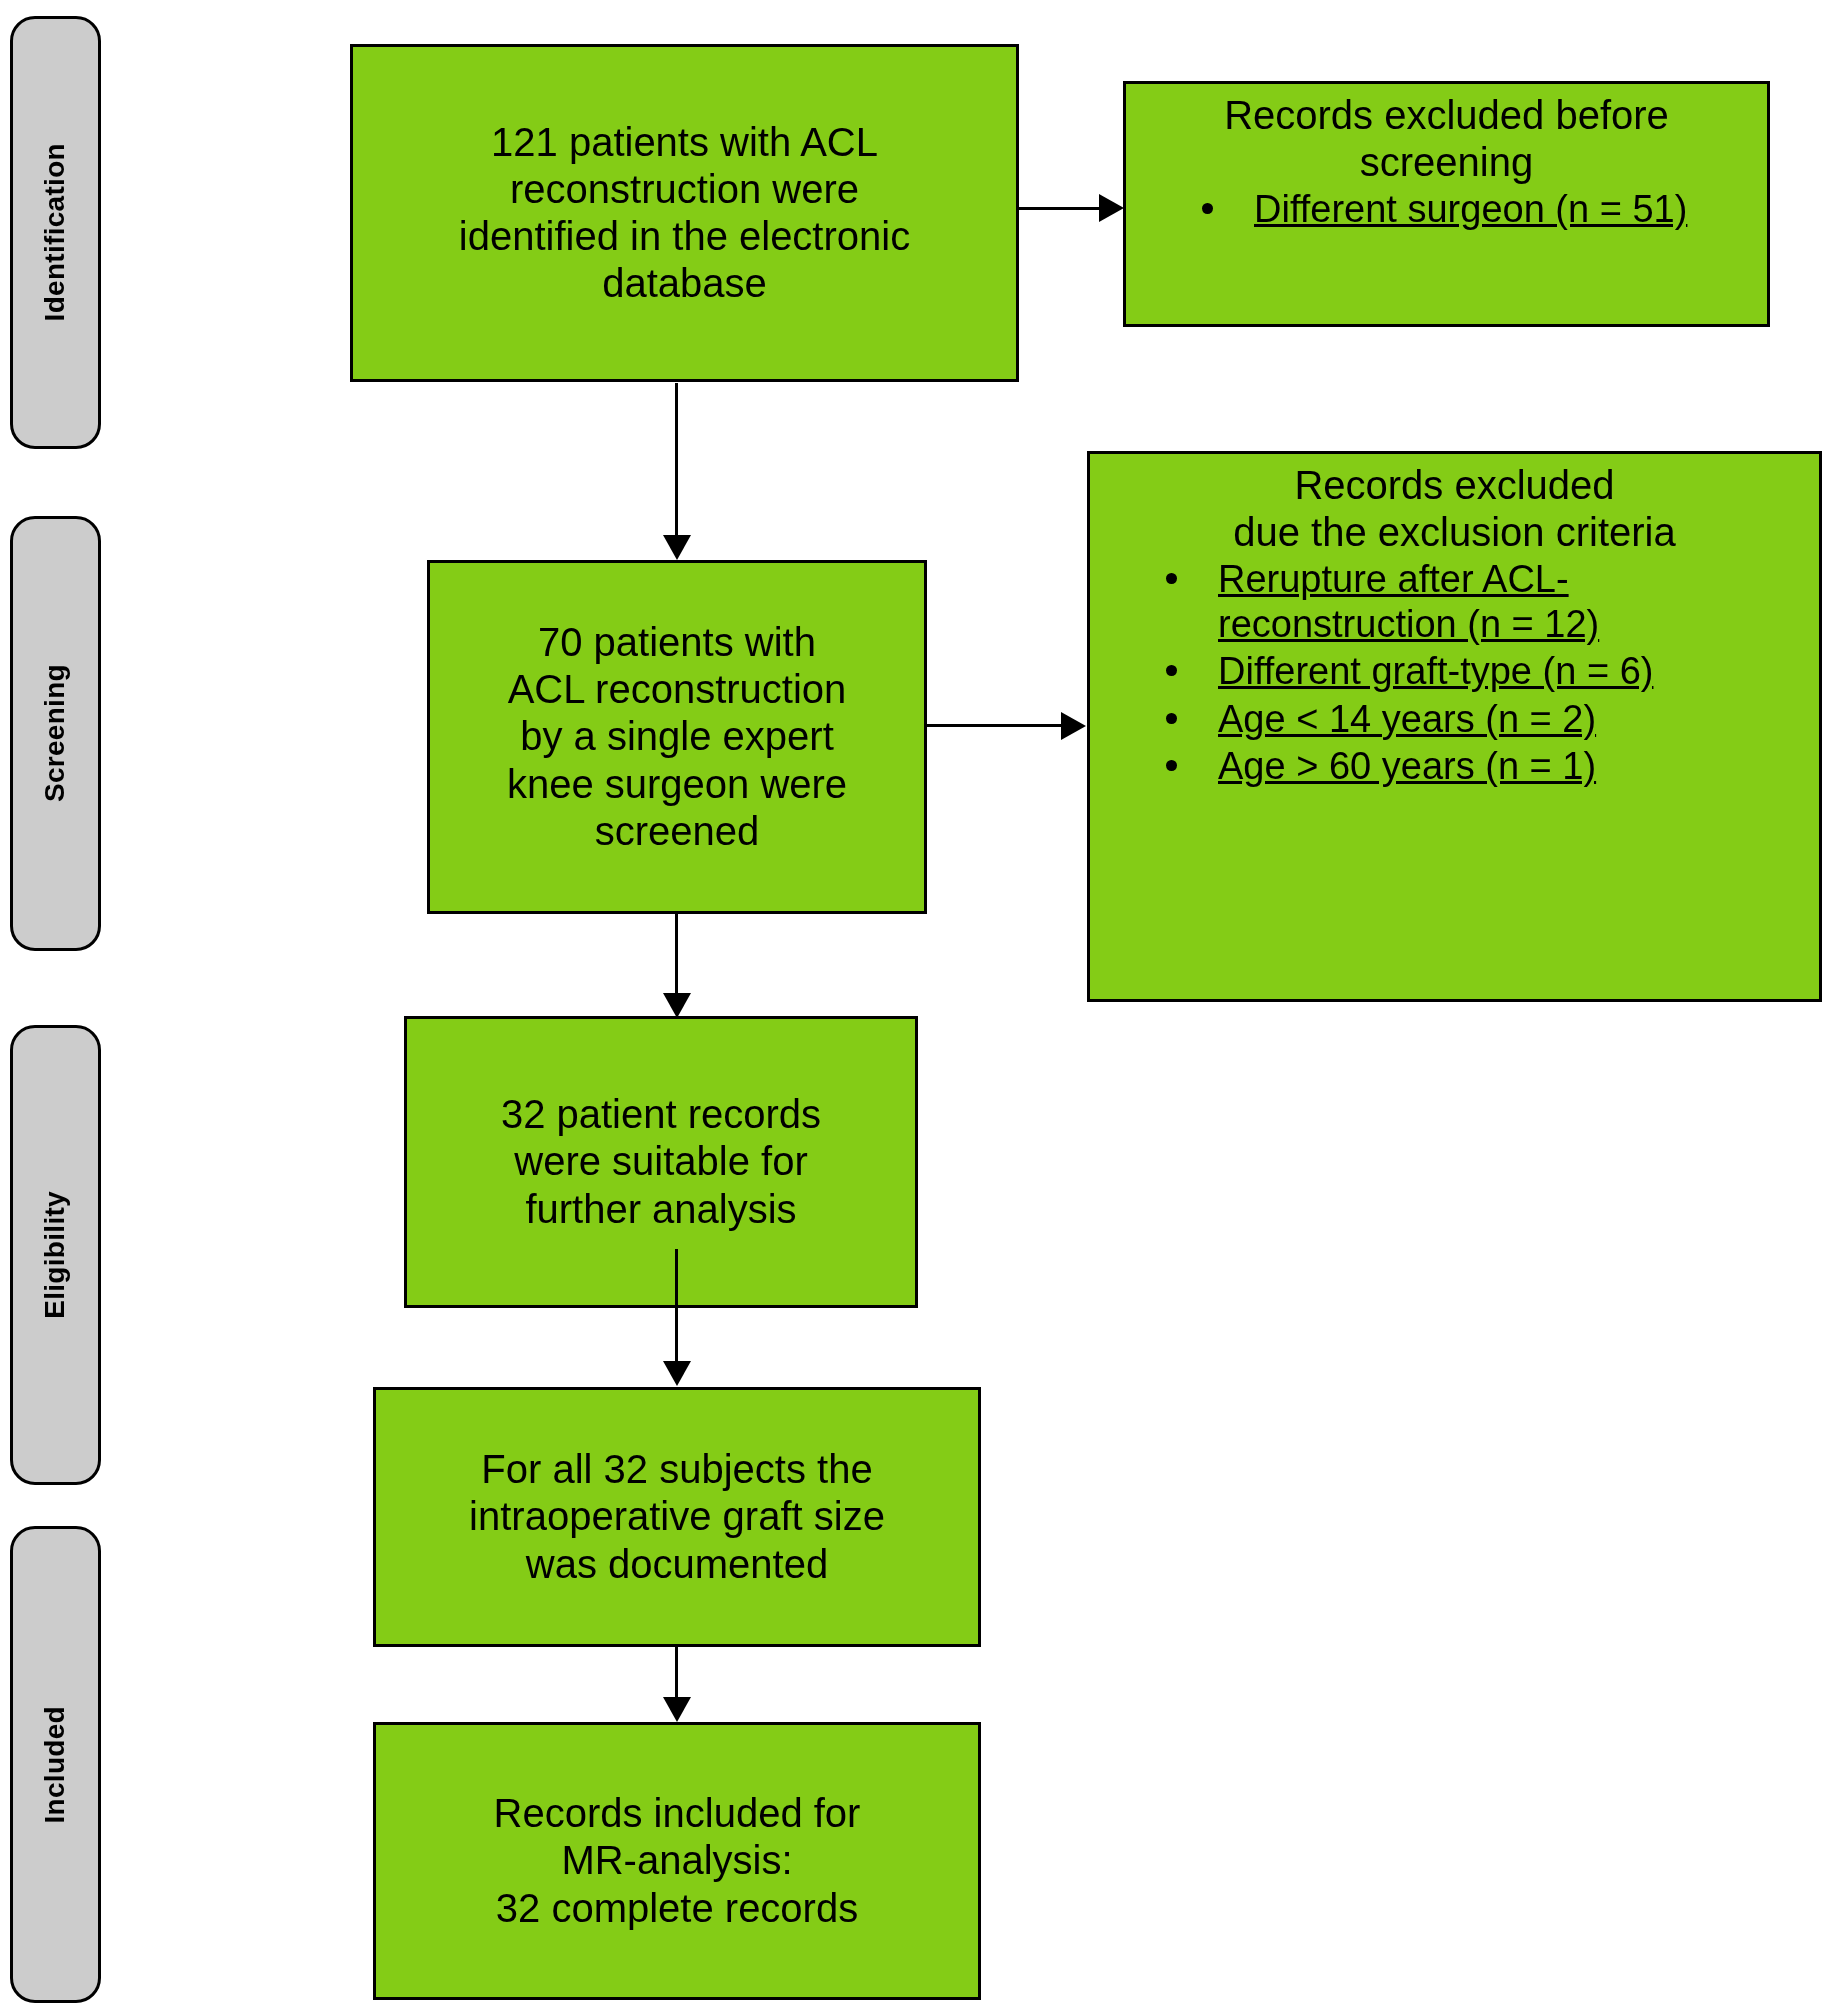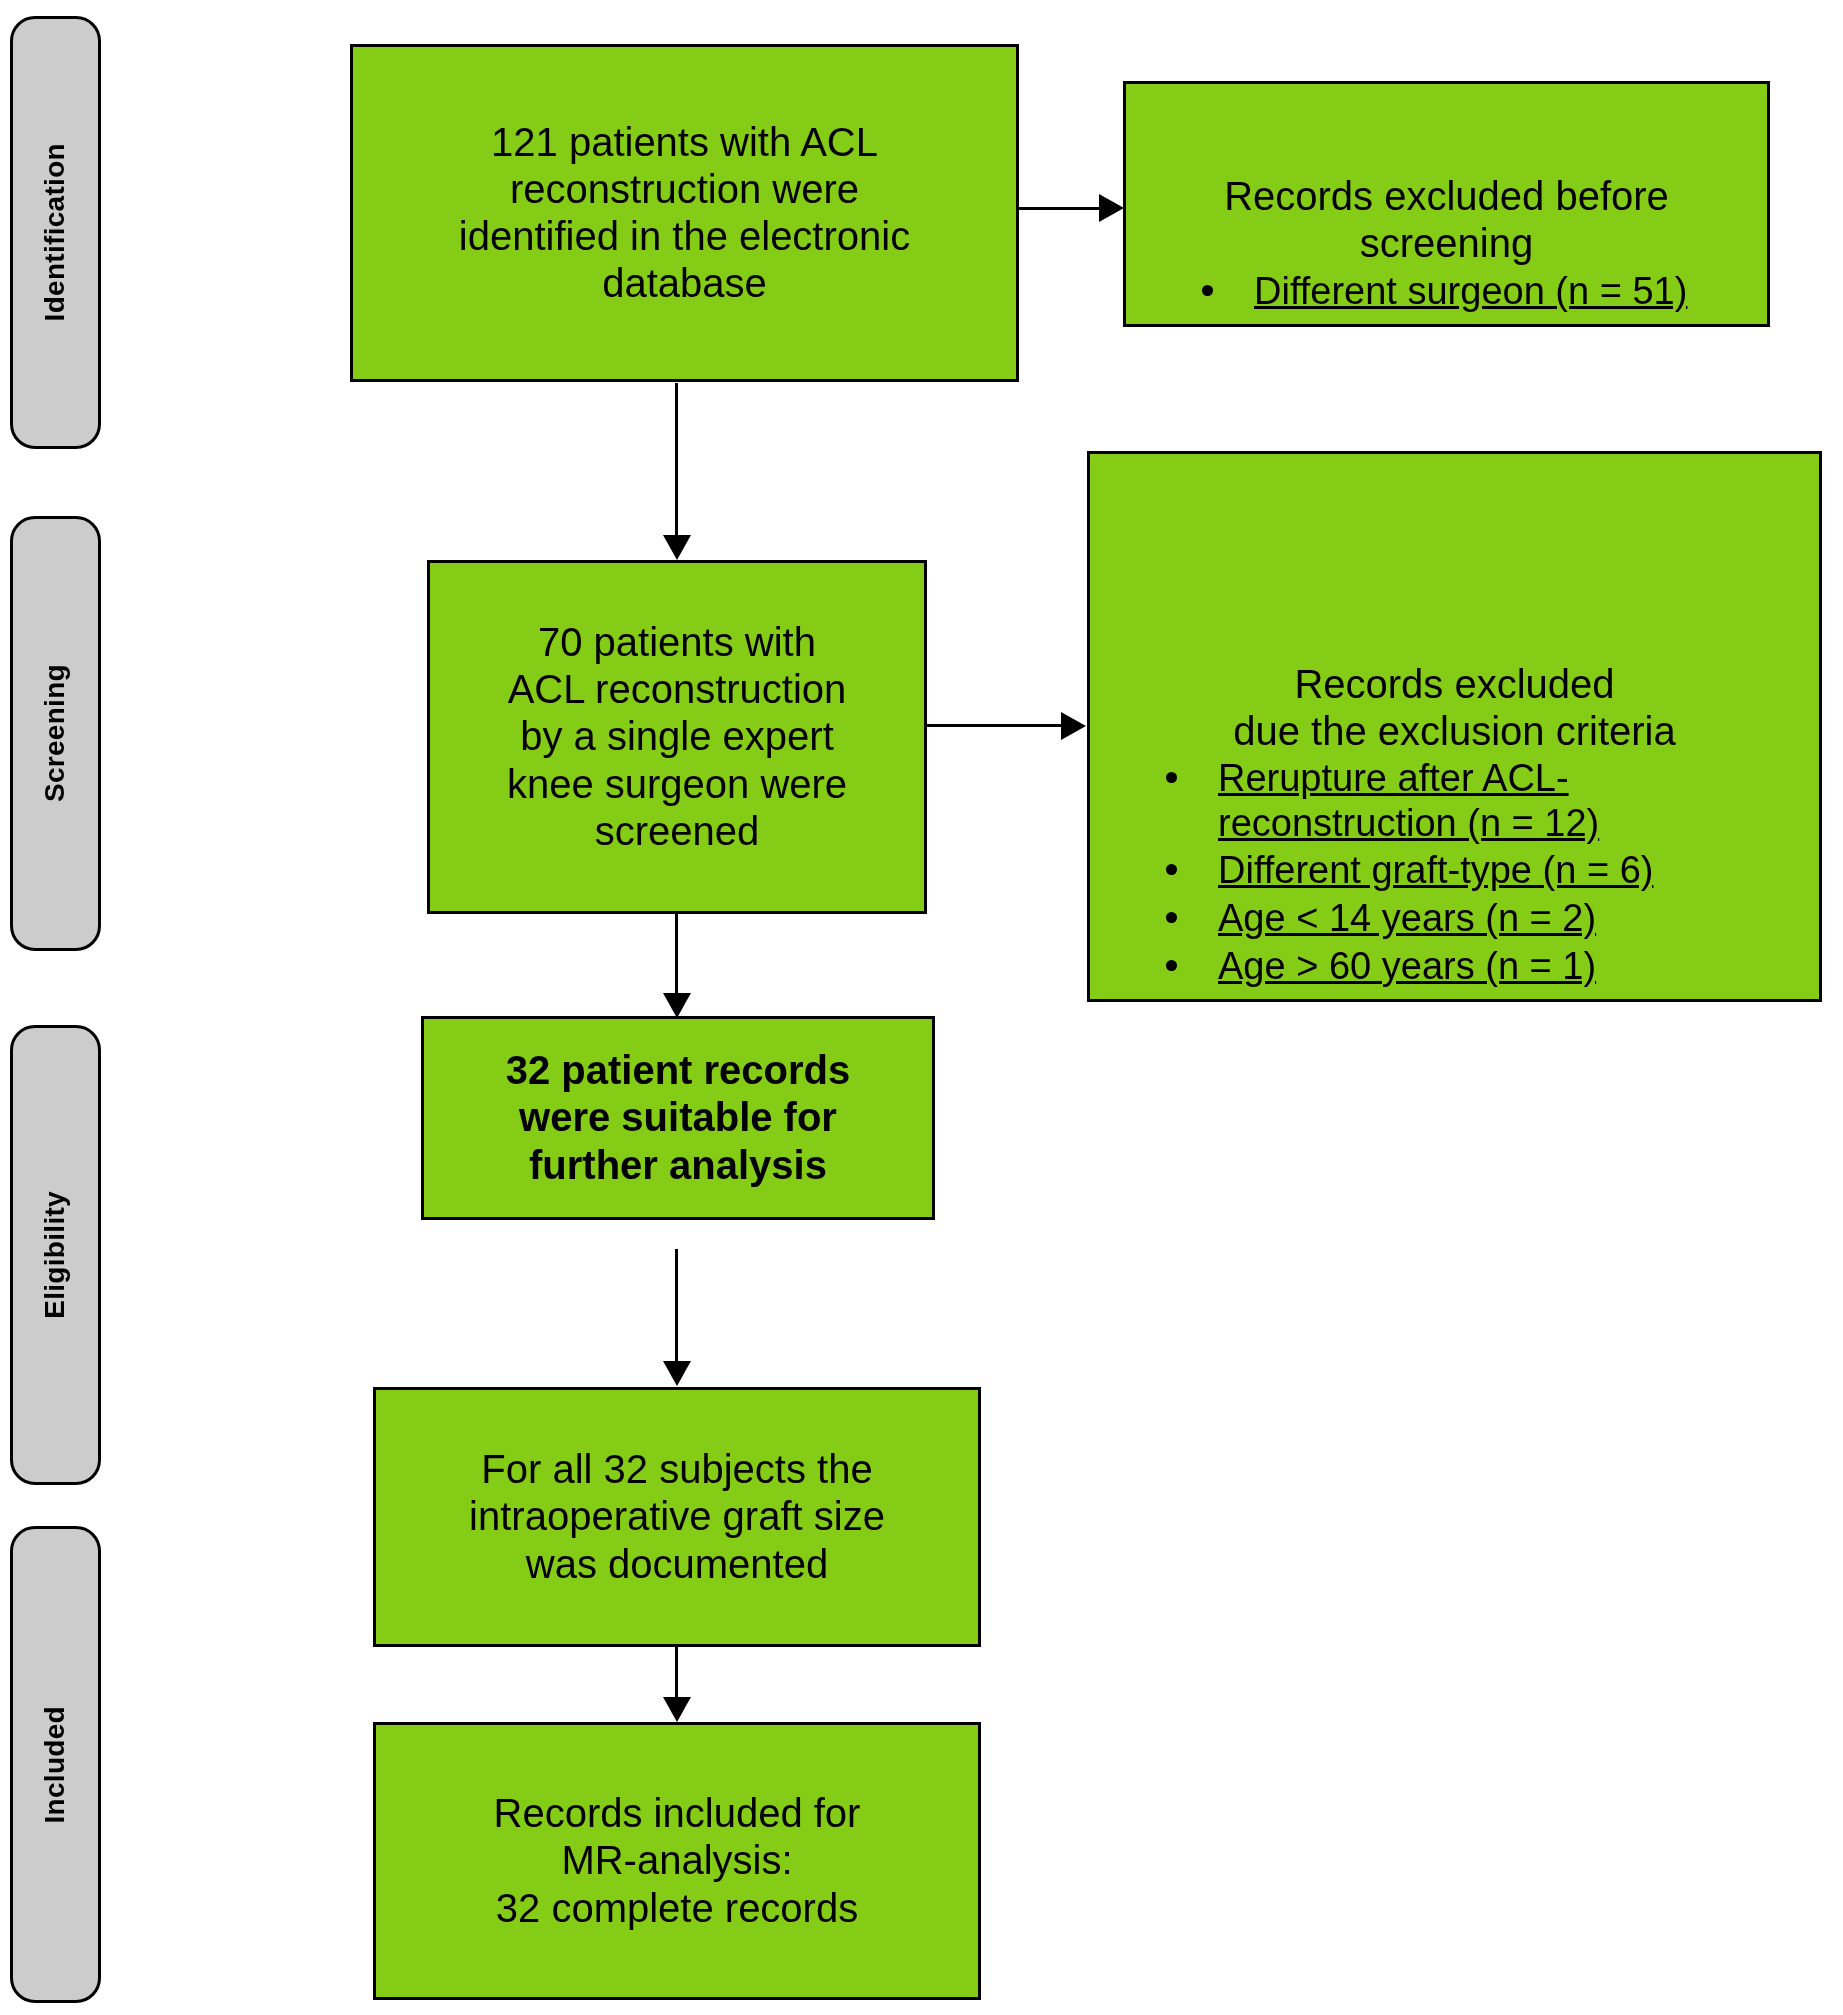--- a/index.html
+++ b/index.html
@@ -36,21 +36,21 @@
     padding:7.6px 12px;
   }
   .flow-box .box-text{
     text-align:center;
     font-size:40px;
     line-height:1.18;
     white-space:pre-line;
   }
   .flow-box.align-left-list{
     align-items:stretch;
-    justify-content:flex-end;
+    justify-content:flex-start;
   }
   .box-heading{
     text-align:center;
     font-size:40px;
     line-height:1.18;
     white-space:pre-line;
   }
   ul.bullets{
     margin:1.1px 0 0 0;
     padding:0 0 0 64px;
@@ -140,21 +140,21 @@
     <div class="box-heading">Records excluded
 due the exclusion criteria</div>
     <ul class="bullets">
       <li>Rerupture after ACL-reconstruction (n = 12)</li>
       <li>Different graft-type (n = 6)</li>
       <li>Age &lt; 14 years (n = 2)</li>
       <li>Age &gt; 60 years (n = 1)</li>
     </ul>
   </div>
 
-  <div class="flow-box" style="left:421px;top:1016px;width:514px;height:204px;font-weight:bold;">
+  <div class="flow-box" style="left:404px;top:1016px;width:514px;height:292px;">
     <div class="box-text">32 patient records
 were suitable for
 further analysis</div>
   </div>
 
   <div class="flow-box" style="left:373px;top:1387px;width:608px;height:260px;">
     <div class="box-text">For all 32 subjects the
 intraoperative graft size
 was documented</div>
   </div>

